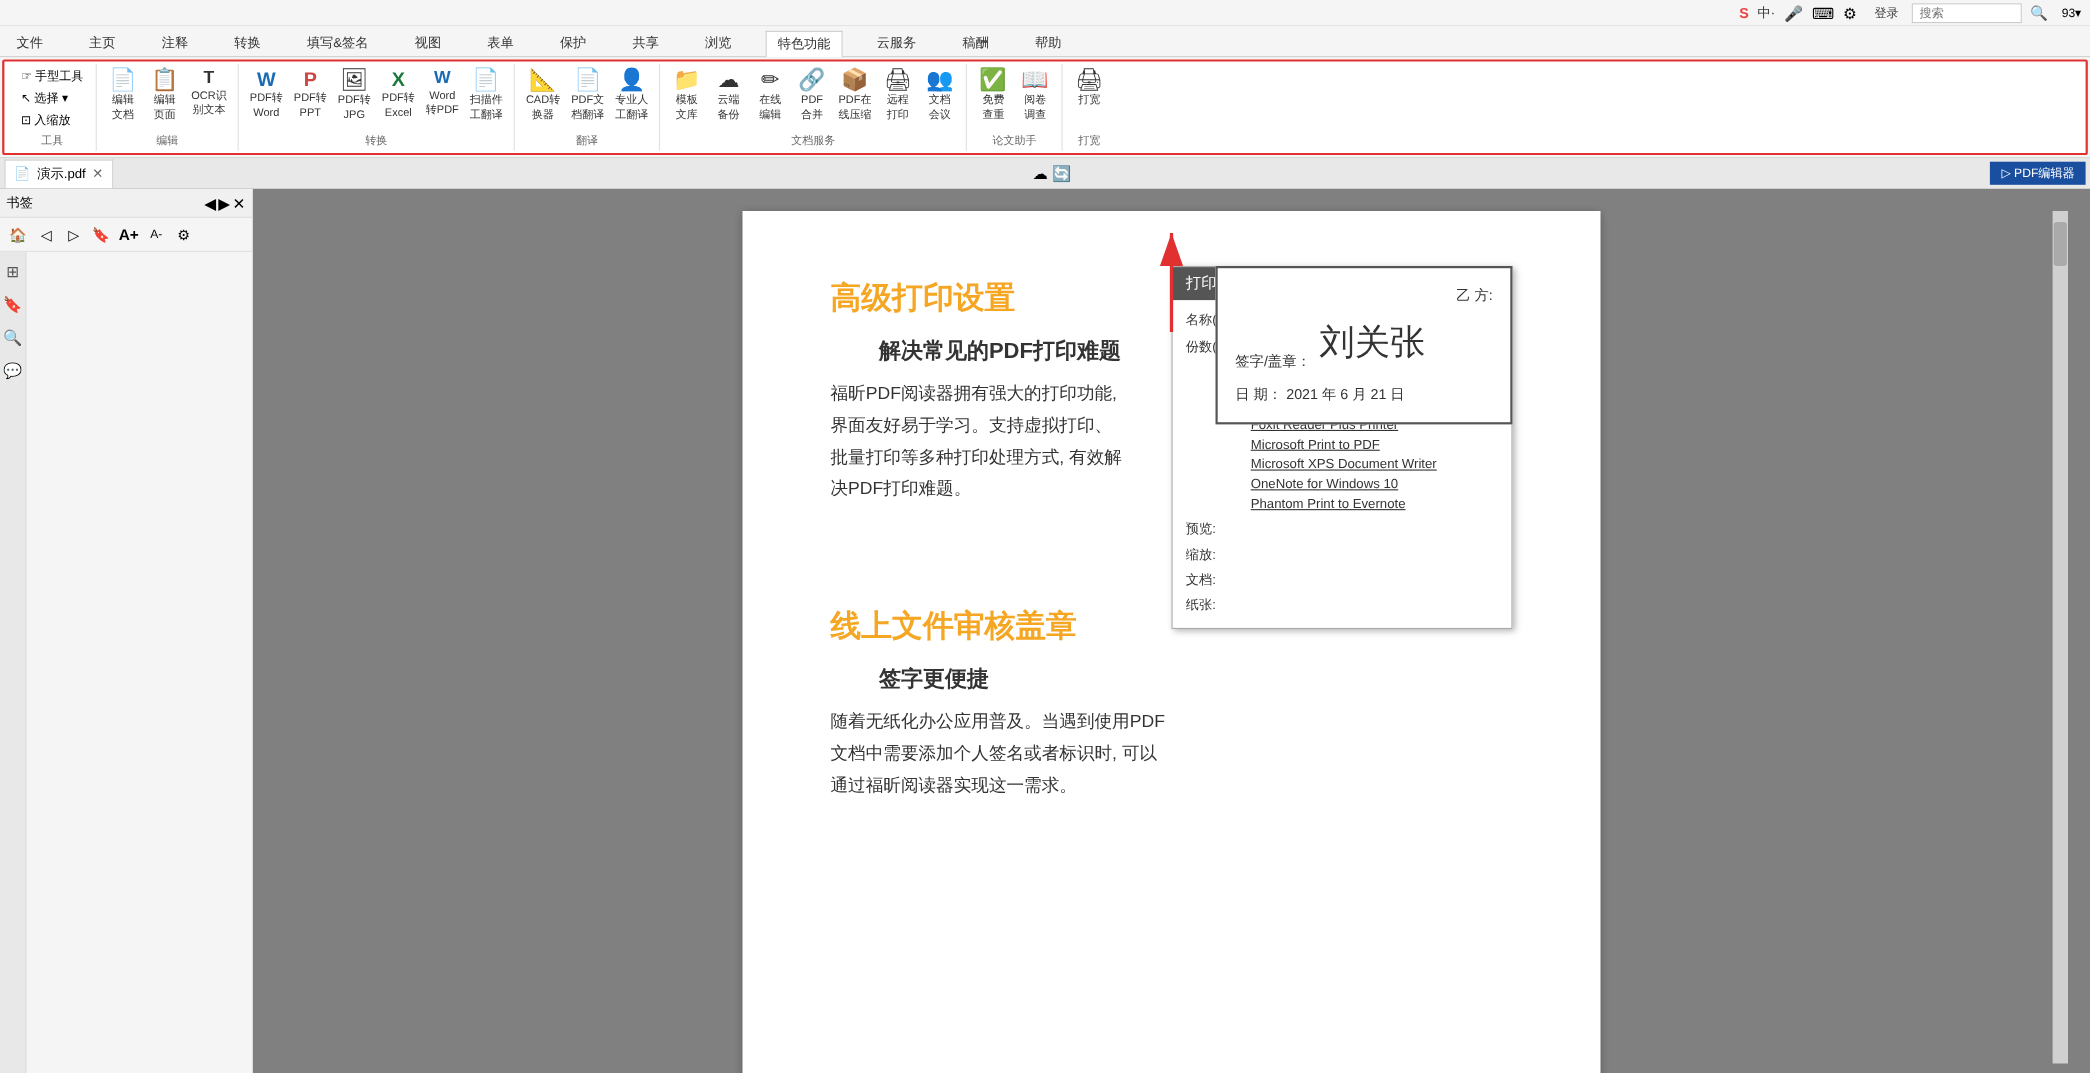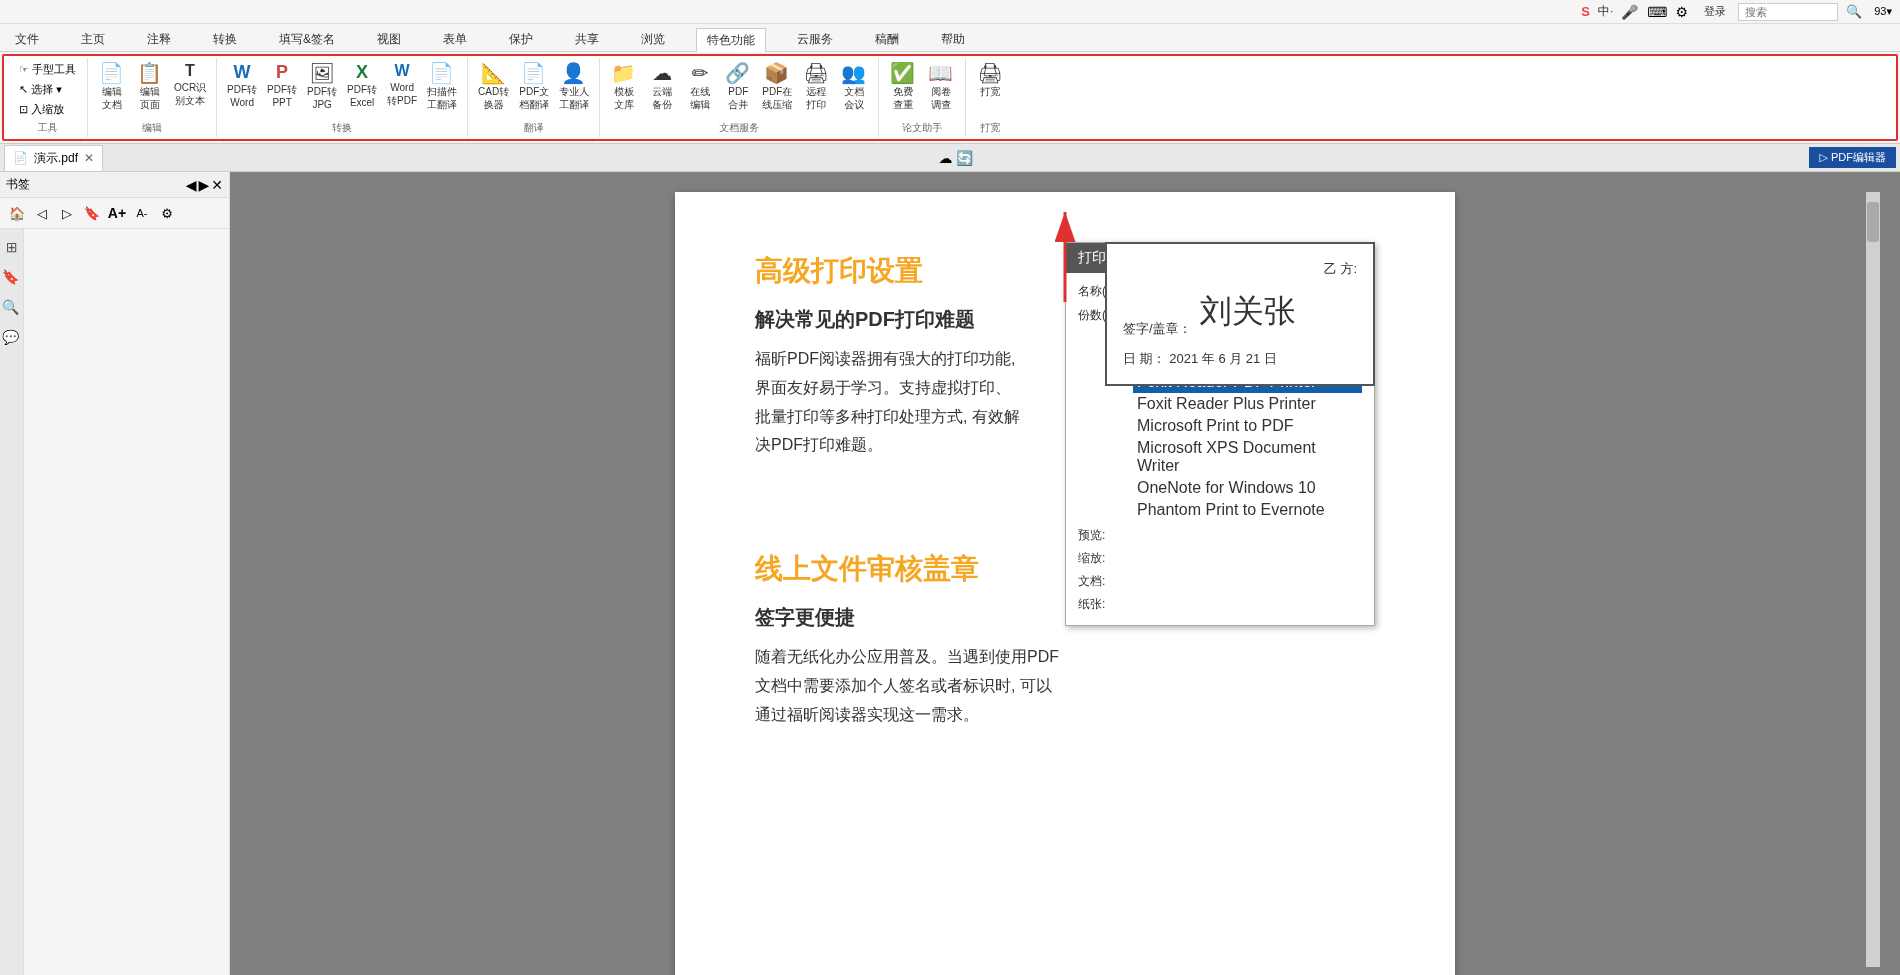--- a/index.html
+++ b/index.html
@@ -252,20 +252,21 @@
       color: #f5a623;
       font-weight: bold;
       margin-bottom: 16px;
     }
 
     .pdf-subtitle {
       font-size: 20px;
       color: #333;
       font-weight: bold;
       margin-bottom: 12px;
+      margin-left: 44px;
     }
 
     .pdf-body-text {
       font-size: 16px;
       color: #333;
       line-height: 1.8;
       margin-bottom: 40px;
     }
 
     
@@ -303,22 +304,23 @@
       flex-shrink: 0;
       padding-top: 2px;
     }
 
     .print-value {
       flex: 1;
     }
 
     .print-value-item {
       padding: 2px 4px;
-      font-size: 16px;
-      color: #333;
+      font-size: 12px;
+      color: #333;
+      text-decoration: underline;
     }
 
     .print-value-item.selected {
       background: #1460a8;
       color: white;
     }
 
     
     .signature-panel {
       position: absolute;

